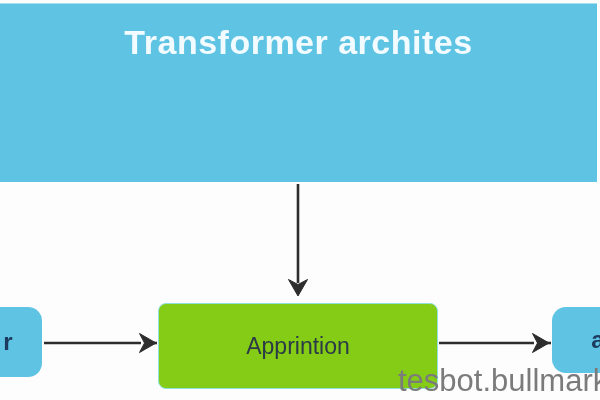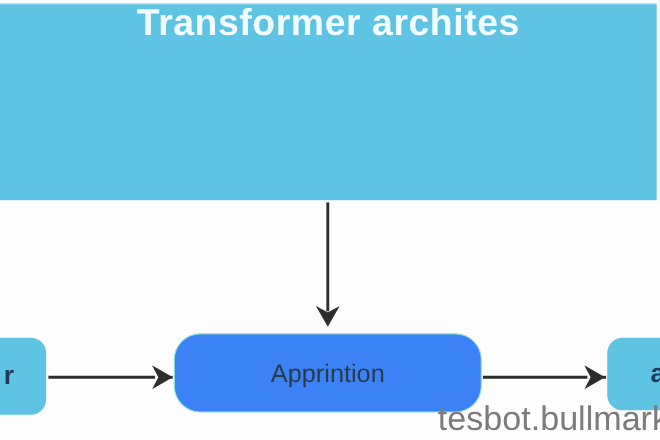--- a/index.html
+++ b/index.html
@@ -19,41 +19,42 @@
     position: absolute;
     left: 0;
     top: 3px;
     width: 597px;
     height: 179px;
     background: #5fc4e4;
     box-shadow: inset 0 1px 0 rgba(255,255,255,0.45);
   }
   .top-box .title {
     display: block;
+    margin-top: 21px;
     text-align: center;
     font-size: 34px;
     font-weight: 600;
     letter-spacing: 0.5px;
     color: #f2fbff;
     line-height: 1.1;
   }
   .node {
     position: absolute;
     display: flex;
     align-items: center;
     justify-content: center;
   }
   .center-box {
     left: 158px;
     top: 303px;
     width: 280px;
-    height: 72px;
-    background: #3b82f6;
+    height: 86px;
+    background: #84cc16;
     border: 1px solid #8fe0da;
-    border-radius: 24px;
+    border-radius: 8px;
     box-sizing: border-box;
   }
   .center-box .label {
     font-size: 23px;
     font-weight: 400;
     color: #2b3a46;
   }
   .side-box {
     background: #5fc4e4;
     border-radius: 14px;

